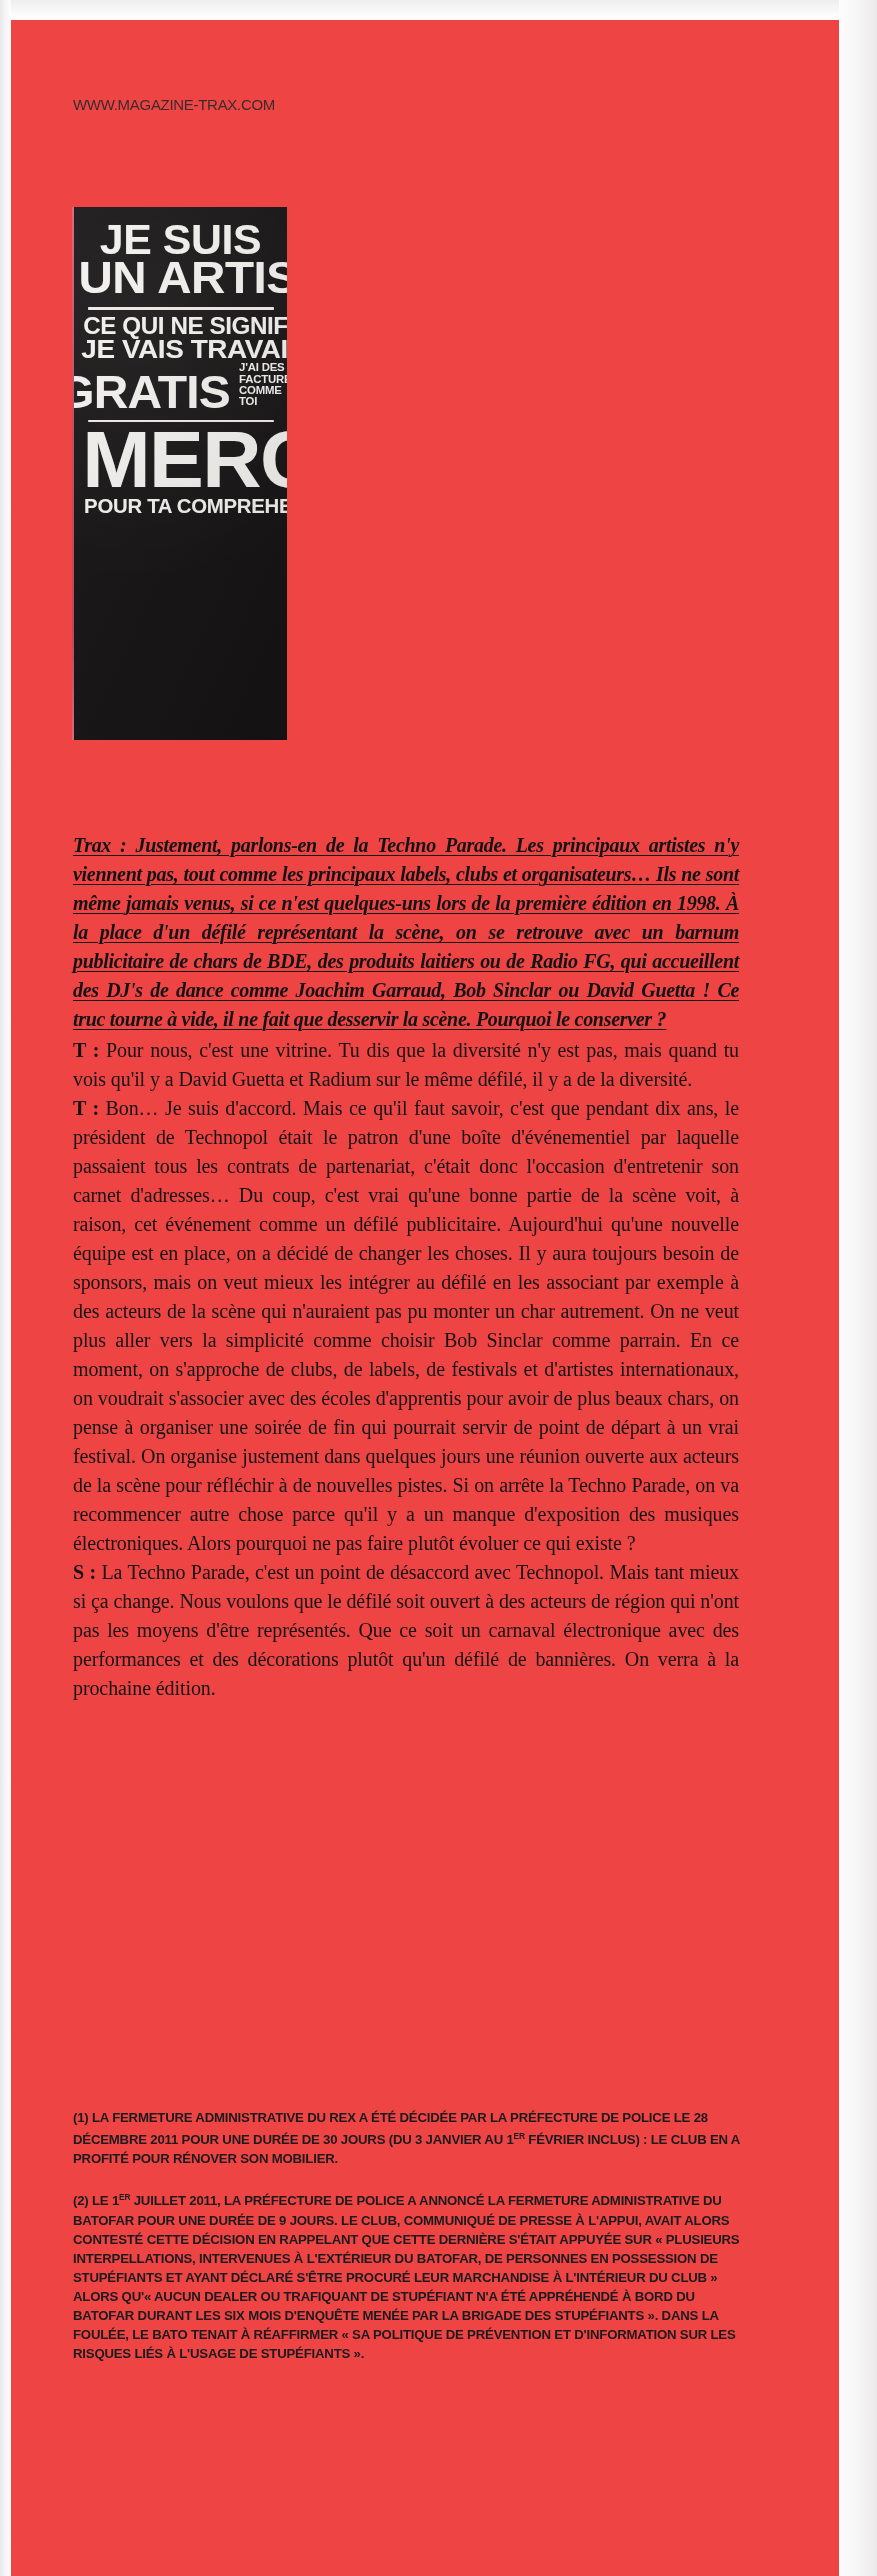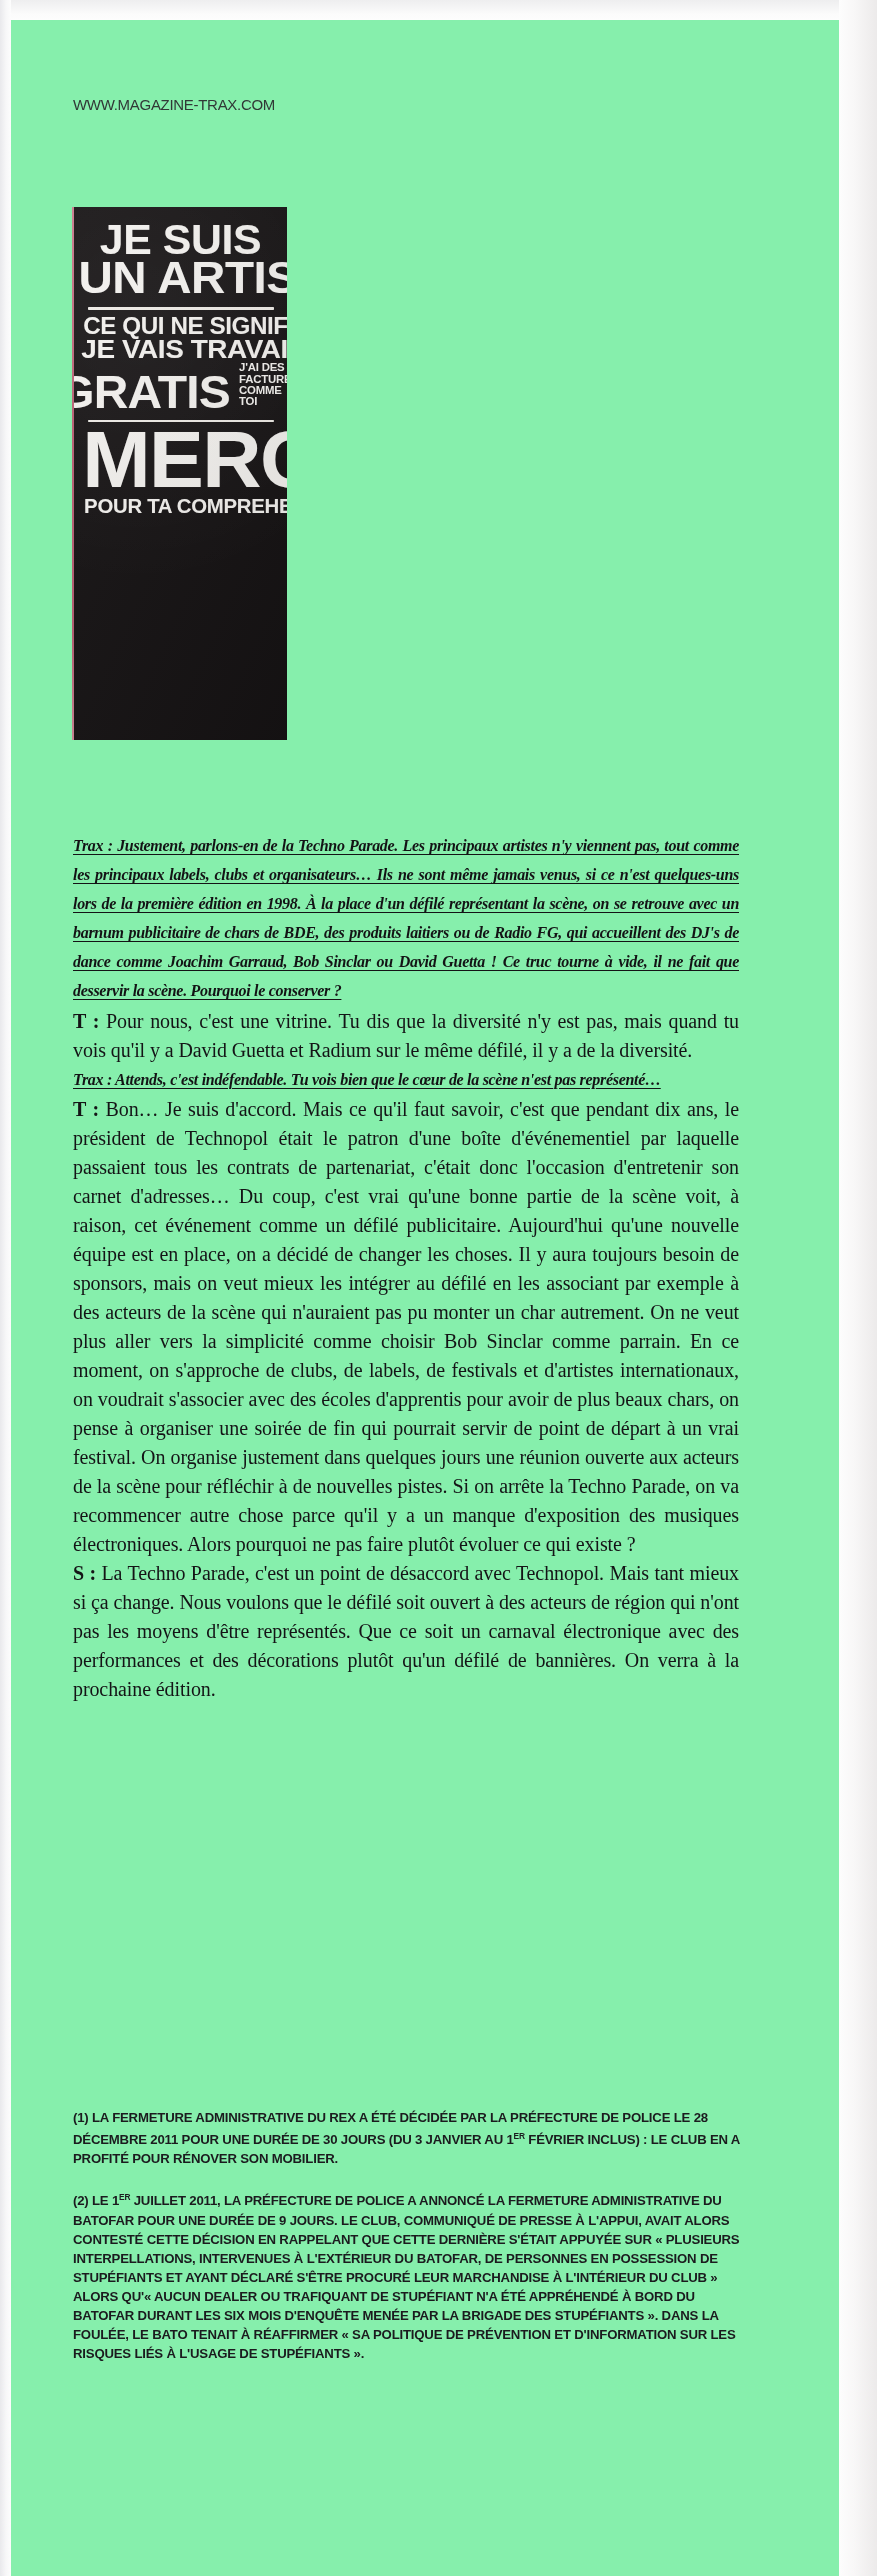--- a/index.html
+++ b/index.html
@@ -5,21 +5,21 @@
 <style>
   html, body {
     margin: 0;
     padding: 0;
     background: #ffffff;
   }
   .page {
     position: relative;
     width: 877px;
     height: 2576px;
-    background: #86efac;
+    background: #ef4444;
     overflow: hidden;
     font-family: "Liberation Serif", serif;
   }
   
   .scan-edge-left {
     position: absolute;
     left: 0; top: 0;
     width: 10.6px; height: 100%;
     background: linear-gradient(to right, #e9e9ec 0%, #f7f7f8 55%, #fdfdfd 100%);
   }
@@ -154,21 +154,21 @@
 
   
   .body-col {
     position: absolute;
     left: 73px;
     top: 831px;
     width: 666px;
   }
   p.q {
     margin: 0 0 1.5px 0;
-    font-size: 16px;
+    font-size: 20px;
     line-height: 29px;
     font-weight: bold;
     font-style: italic;
     text-decoration: underline;
     text-underline-offset: 3px;
     text-decoration-thickness: 1.1px;
     text-align: justify;
     color: #131315;
     letter-spacing: -0.3px;
     font-stretch: condensed;
@@ -240,21 +240,20 @@
     <span class="pl pl-5">POUR TA COMPREHENSION</span>
   </div>
 
   <div class="body-col">
 
     <p class="q">Trax : Justement, parlons-en de la Techno Parade. Les principaux artistes n'y viennent pas, tout comme les principaux labels, clubs et organisateurs… Ils ne sont même jamais venus, si ce n'est quelques-uns lors de la première édition en 1998. À la place d'un défilé représentant la scène, on se retrouve avec un barnum publicitaire de chars de BDE, des produits laitiers ou de Radio FG, qui accueillent des DJ's de dance comme Joachim Garraud, Bob Sinclar ou David Guetta ! Ce truc tourne à vide, il ne fait que desservir la scène. Pourquoi le conserver ?</p>
 
     <p class="a"><span class="spk">T :</span>
       <span>Pour nous, c'est une vitrine. Tu dis que la diversité n'y est pas, mais quand tu vois qu'il y a David Guetta et Radium sur le même défilé, il y a de la diversité.</span></p>
 
-    <p class="q gap-q">Trax : Attends, c'est indéfendable. Tu vois bien que le cœur de la scène n'est pas représenté…</p>
 
     <p class="a"><span class="spk">T :</span>
       <span>Bon… Je suis d'accord. Mais ce qu'il faut savoir, c'est que pendant dix ans, le président de Technopol était le patron d'une boîte d'événementiel par laquelle passaient tous les contrats de partenariat, c'était donc l'occasion d'entretenir son carnet d'adresses… Du coup, c'est vrai qu'une bonne partie de la scène voit, à raison, cet événement comme un défilé publicitaire. Aujourd'hui qu'une nouvelle équipe est en place, on a décidé de changer les choses. Il y aura toujours besoin de sponsors, mais on veut mieux les intégrer au défilé en les associant par exemple à des acteurs de la scène qui n'auraient pas pu monter un char autrement. On ne veut plus aller vers la simplicité comme choisir Bob Sinclar comme parrain. En ce moment, on s'approche de clubs, de labels, de festivals et d'artistes internationaux, on voudrait s'associer avec des écoles d'apprentis pour avoir de plus beaux chars, on pense à organiser une soirée de fin qui pourrait servir de point de départ à un vrai festival. On organise justement dans quelques jours une réunion ouverte aux acteurs de la scène pour réfléchir à de nouvelles pistes. Si on arrête la Techno Parade, on va recommencer autre chose parce qu'il y a un manque d'exposition des musiques électroniques. Alors pourquoi ne pas faire plutôt évoluer ce qui existe ?</span></p>
 
     <p class="a"><span class="spk">S :</span>
       <span>La Techno Parade, c'est un point de désaccord avec Technopol. Mais tant mieux si ça change. Nous voulons que le défilé soit ouvert à des acteurs de région qui n'ont pas les moyens d'être représentés. Que ce soit un carnaval électronique avec des performances et des décorations plutôt qu'un défilé de bannières. On verra à la prochaine édition.</span></p>
 
   </div>
 
   <div class="footnotes">

